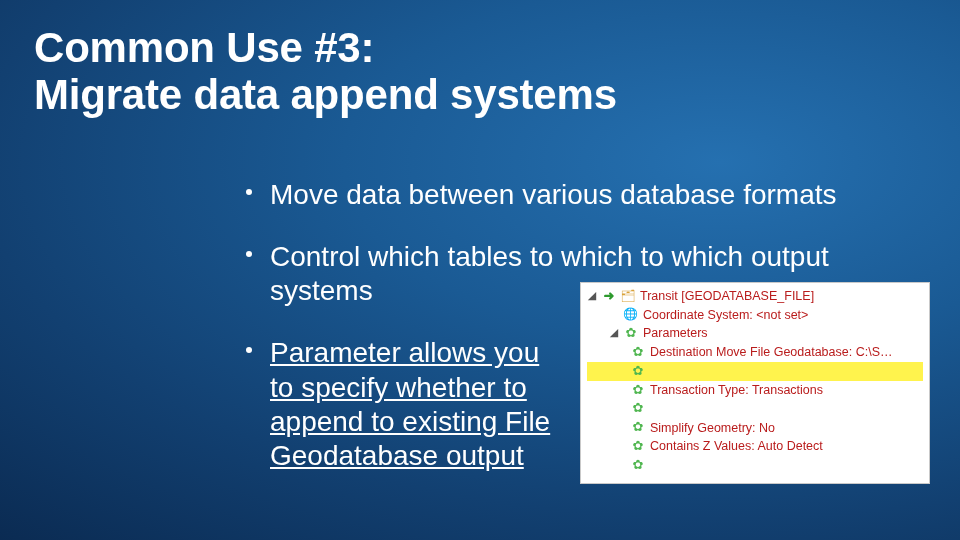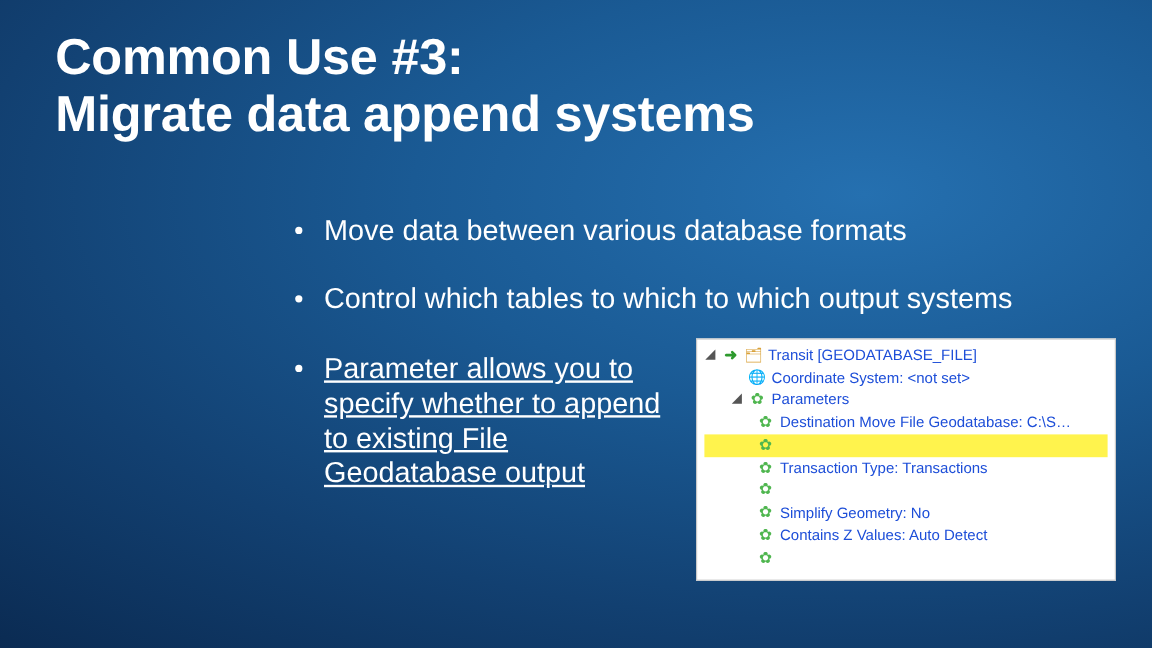--- a/index.html
+++ b/index.html
@@ -4,53 +4,53 @@
 <style>
   * { box-sizing: border-box; margin: 0; padding: 0; }
   body {
     width: 960px; height: 540px; overflow: hidden;
     background: radial-gradient(ellipse 140% 120% at 75% 30%, #2570b0 0%, #1a5a94 28%, #124071 55%, #0b2c54 78%, #061d3c 100%);
     font-family: Arial, Helvetica, sans-serif;
     color: #fff;
     position: relative;
   }
   .title {
-    position: absolute; left: 46px; top: 24px;
+    position: absolute; left: 34px; top: 24px;
     font-size: 42px; font-weight: 700; line-height: 1.12;
     letter-spacing: -0.2px;
   }
   .content {
     position: absolute; left: 246px; top: 178px; right: 40px;
   }
   .bullet-row { display: flex; align-items: flex-start; margin-bottom: 28px; }
   .bullet-dot {
     width: 6px; height: 6px; border-radius: 50%; background: #fff;
     margin-top: 11px; margin-right: 18px; flex: 0 0 auto;
   }
-  .bullet-text { font-size: 24px; line-height: 1.22; max-width: 600px; }
+  .bullet-text { font-size: 28px; line-height: 1.22; max-width: 600px; }
   .row3 .bullet-text { max-width: 300px; text-decoration: underline; }
   .panel {
     position: absolute; left: 580px; top: 282px;
     width: 350px; background: #ffffff; color: #000;
     border: 1px solid #c9c9c9;
     font-size: 12.5px; line-height: 1.45;
     padding: 4px 6px 8px 6px;
   }
   .node { display: flex; align-items: center; gap: 5px; white-space: nowrap; }
   .ind1 { padding-left: 0px; }
   .ind2 { padding-left: 22px; }
   .ind3 { padding-left: 44px; }
   .tw { width: 10px; display: inline-flex; justify-content: center; color: #555; font-size: 11px; cursor: default; }
   .ic { width: 14px; display: inline-flex; justify-content: center; }
   .ic-arrow { color: #2e9a2e; font-weight: bold; font-size: 13px; }
   .ic-db { color: #d9a23a; font-size: 12px; }
   .ic-globe { color: #3a7ac0; font-size: 12px; }
   .ic-gear { color: #4fb64f; font-size: 13px; }
   .hl { background: #fff34d; }
-  .panel .lbl { color: #1d4ed8; }
+  .panel .lbl { color: #b91c1c; }
   .tw-spacer { width: 10px; display: inline-block; }
 </style>
 </head>
 <body>
 
 <div class="title">
   <span>Common Use #3:</span><br>
   <span>Migrate data append systems</span>
 </div>
 

